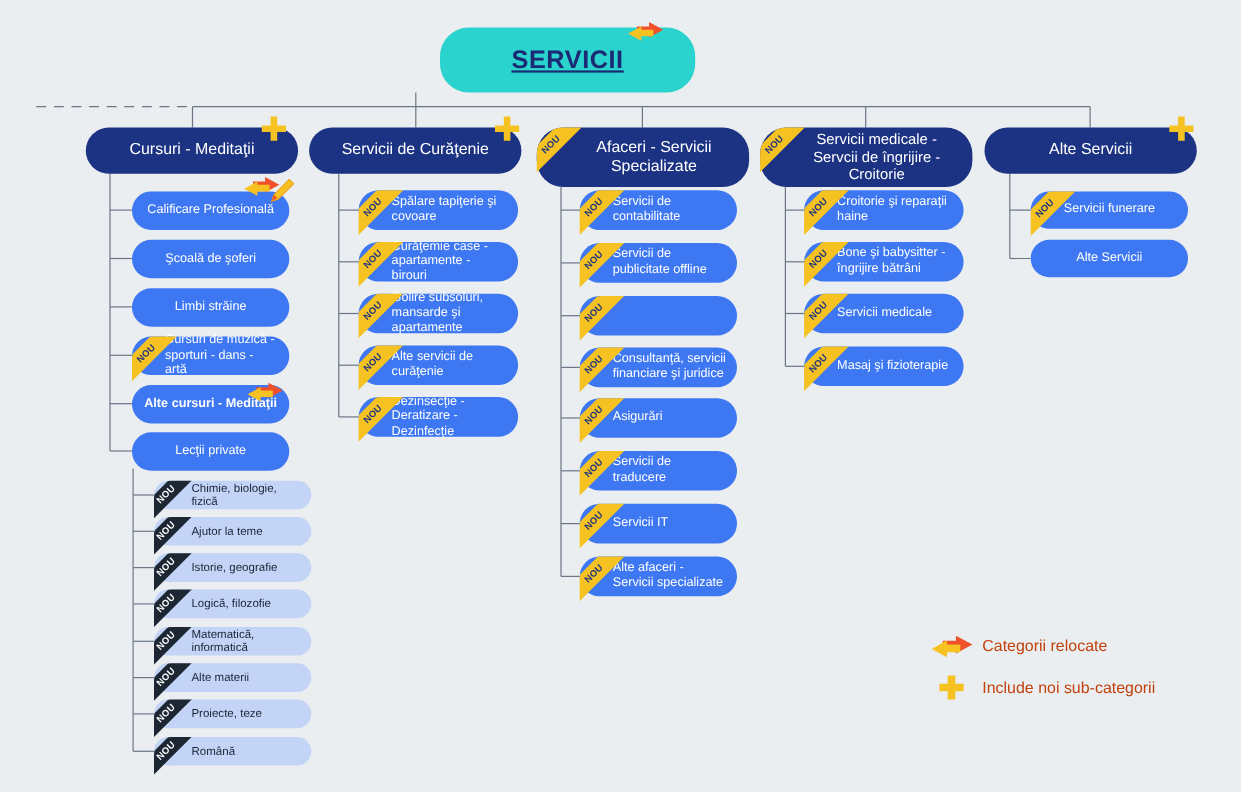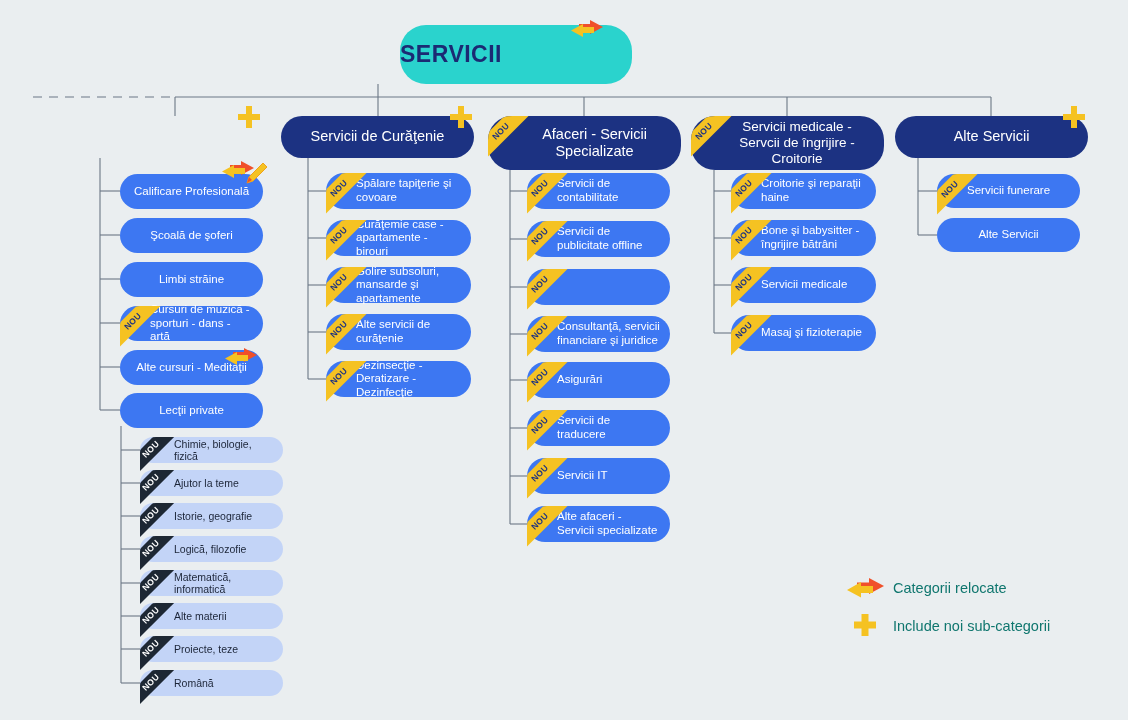--- a/index.html
+++ b/index.html
@@ -32,21 +32,21 @@
 
   
   .root{
     background:#2ad3cd;
     border-radius:26px;
     color:#1b2a73;
     font-weight:bold;
     letter-spacing:.5px;
     justify-content:center;
   }
-  .root .label{text-align:left;font-size:23px;}
+  .root .label{text-align:center;font-size:23px;text-decoration:underline;}
 
   
   .lvl1{
     background:#1c3282;
     border-radius:24px;
     justify-content:center;
   }
   .lvl1 .label{text-align:center;font-size:14.5px;padding:0 14px;}
 
   
@@ -96,21 +96,21 @@
   
   .mark{position:absolute;z-index:6;pointer-events:none;}
   .mark.plus{width:26px;height:26px;}
   .mark.relocate{width:34px;height:22px;}
   .mark.pencil{width:26px;height:26px;}
 
   
   #legend{position:absolute;left:845px;top:575px;width:270px;}
   .legrow{display:flex;align-items:center;margin-bottom:12px;height:26px;}
   .legicon{width:40px;height:26px;display:flex;align-items:center;justify-content:center;flex:0 0 40px;}
-  .legtext{font-size:14.5px;color:#0f766e;margin-left:8px;white-space:nowrap;}
+  .legtext{font-size:14.5px;color:#c2410c;margin-left:8px;white-space:nowrap;}
 </style>
 </head>
 <body>
 
 <div id="canvas">
 
   <svg class="lines" viewBox="0 0 1128 720">
     <g stroke="#6b7785" stroke-width="1.1" fill="none">
 
       <line x1="378" y1="84" x2="378" y2="97"></line>
@@ -176,20 +176,23 @@
     <span class="label">SERVICII</span>
   </div>
 
   <div class="mark relocate" style="left:570px;top:18px;">
     <svg viewBox="0 0 34 22" width="34" height="22">
       <path d="M20 2 L33 9 L20 16 L20 12 L9 12 L9 6 L20 6 Z" fill="#f0502a"></path>
       <path d="M13 9 L24 9 L24 15 L13 15 L13 19 L1 12.5 L13 6 Z" fill="#f5c222"></path>
     </svg>
   </div>
 
+  <div class="node lvl1" style="left:78px;top:116px;width:193px;height:42px;">
+    <span class="label">Cursuri - Meditaţii</span>
+  </div>
   <div class="mark plus" style="left:236px;top:105px;">
     <svg viewBox="0 0 26 26" width="26" height="26">
         <path d="M10 1 h6 v8 h8 v6 h-8 v8 h-6 v-8 h-8 v-6 h8 z" fill="#f5c222"></path>
       </svg>
   </div>
 
   <div class="node lvl1" style="left:281px;top:116px;width:193px;height:42px;">
     <span class="label">Servicii de Curăţenie</span>
   </div>
   <div class="mark plus" style="left:448px;top:105px;">
@@ -248,21 +251,21 @@
     <span class="label">Limbi străine</span>
   </div>
   <div class="node lvl2" style="left:120px;top:306px;width:143px;height:35px;">
     <div class="nou">
         <div class="band">
           <span>NOU</span>
         </div>
       </div>
     <span class="label">Cursuri de muzică - sporturi - dans - artă</span>
   </div>
-  <div class="node lvl2 nobadge" style="left:120px;top:350px;width:143px;height:35px;">
+  <div class="node lvl2 nobadge" style="left:120px;top:350px;width:143px;height:35px;font-weight:bold;">
     <span class="label">Alte cursuri - Meditaţii</span>
   </div>
   <div class="mark relocate" style="left:224px;top:346px;">
     <svg viewBox="0 0 34 22" width="34" height="22">
       <path d="M20 2 L33 9 L20 16 L20 12 L9 12 L9 6 L20 6 Z" fill="#f0502a"></path>
       <path d="M13 9 L24 9 L24 15 L13 15 L13 19 L1 12.5 L13 6 Z" fill="#f5c222"></path>
     </svg>
   </div>
   <div class="node lvl2 nobadge" style="left:120px;top:393px;width:143px;height:35px;">
     <span class="label">Lecţii private</span>

